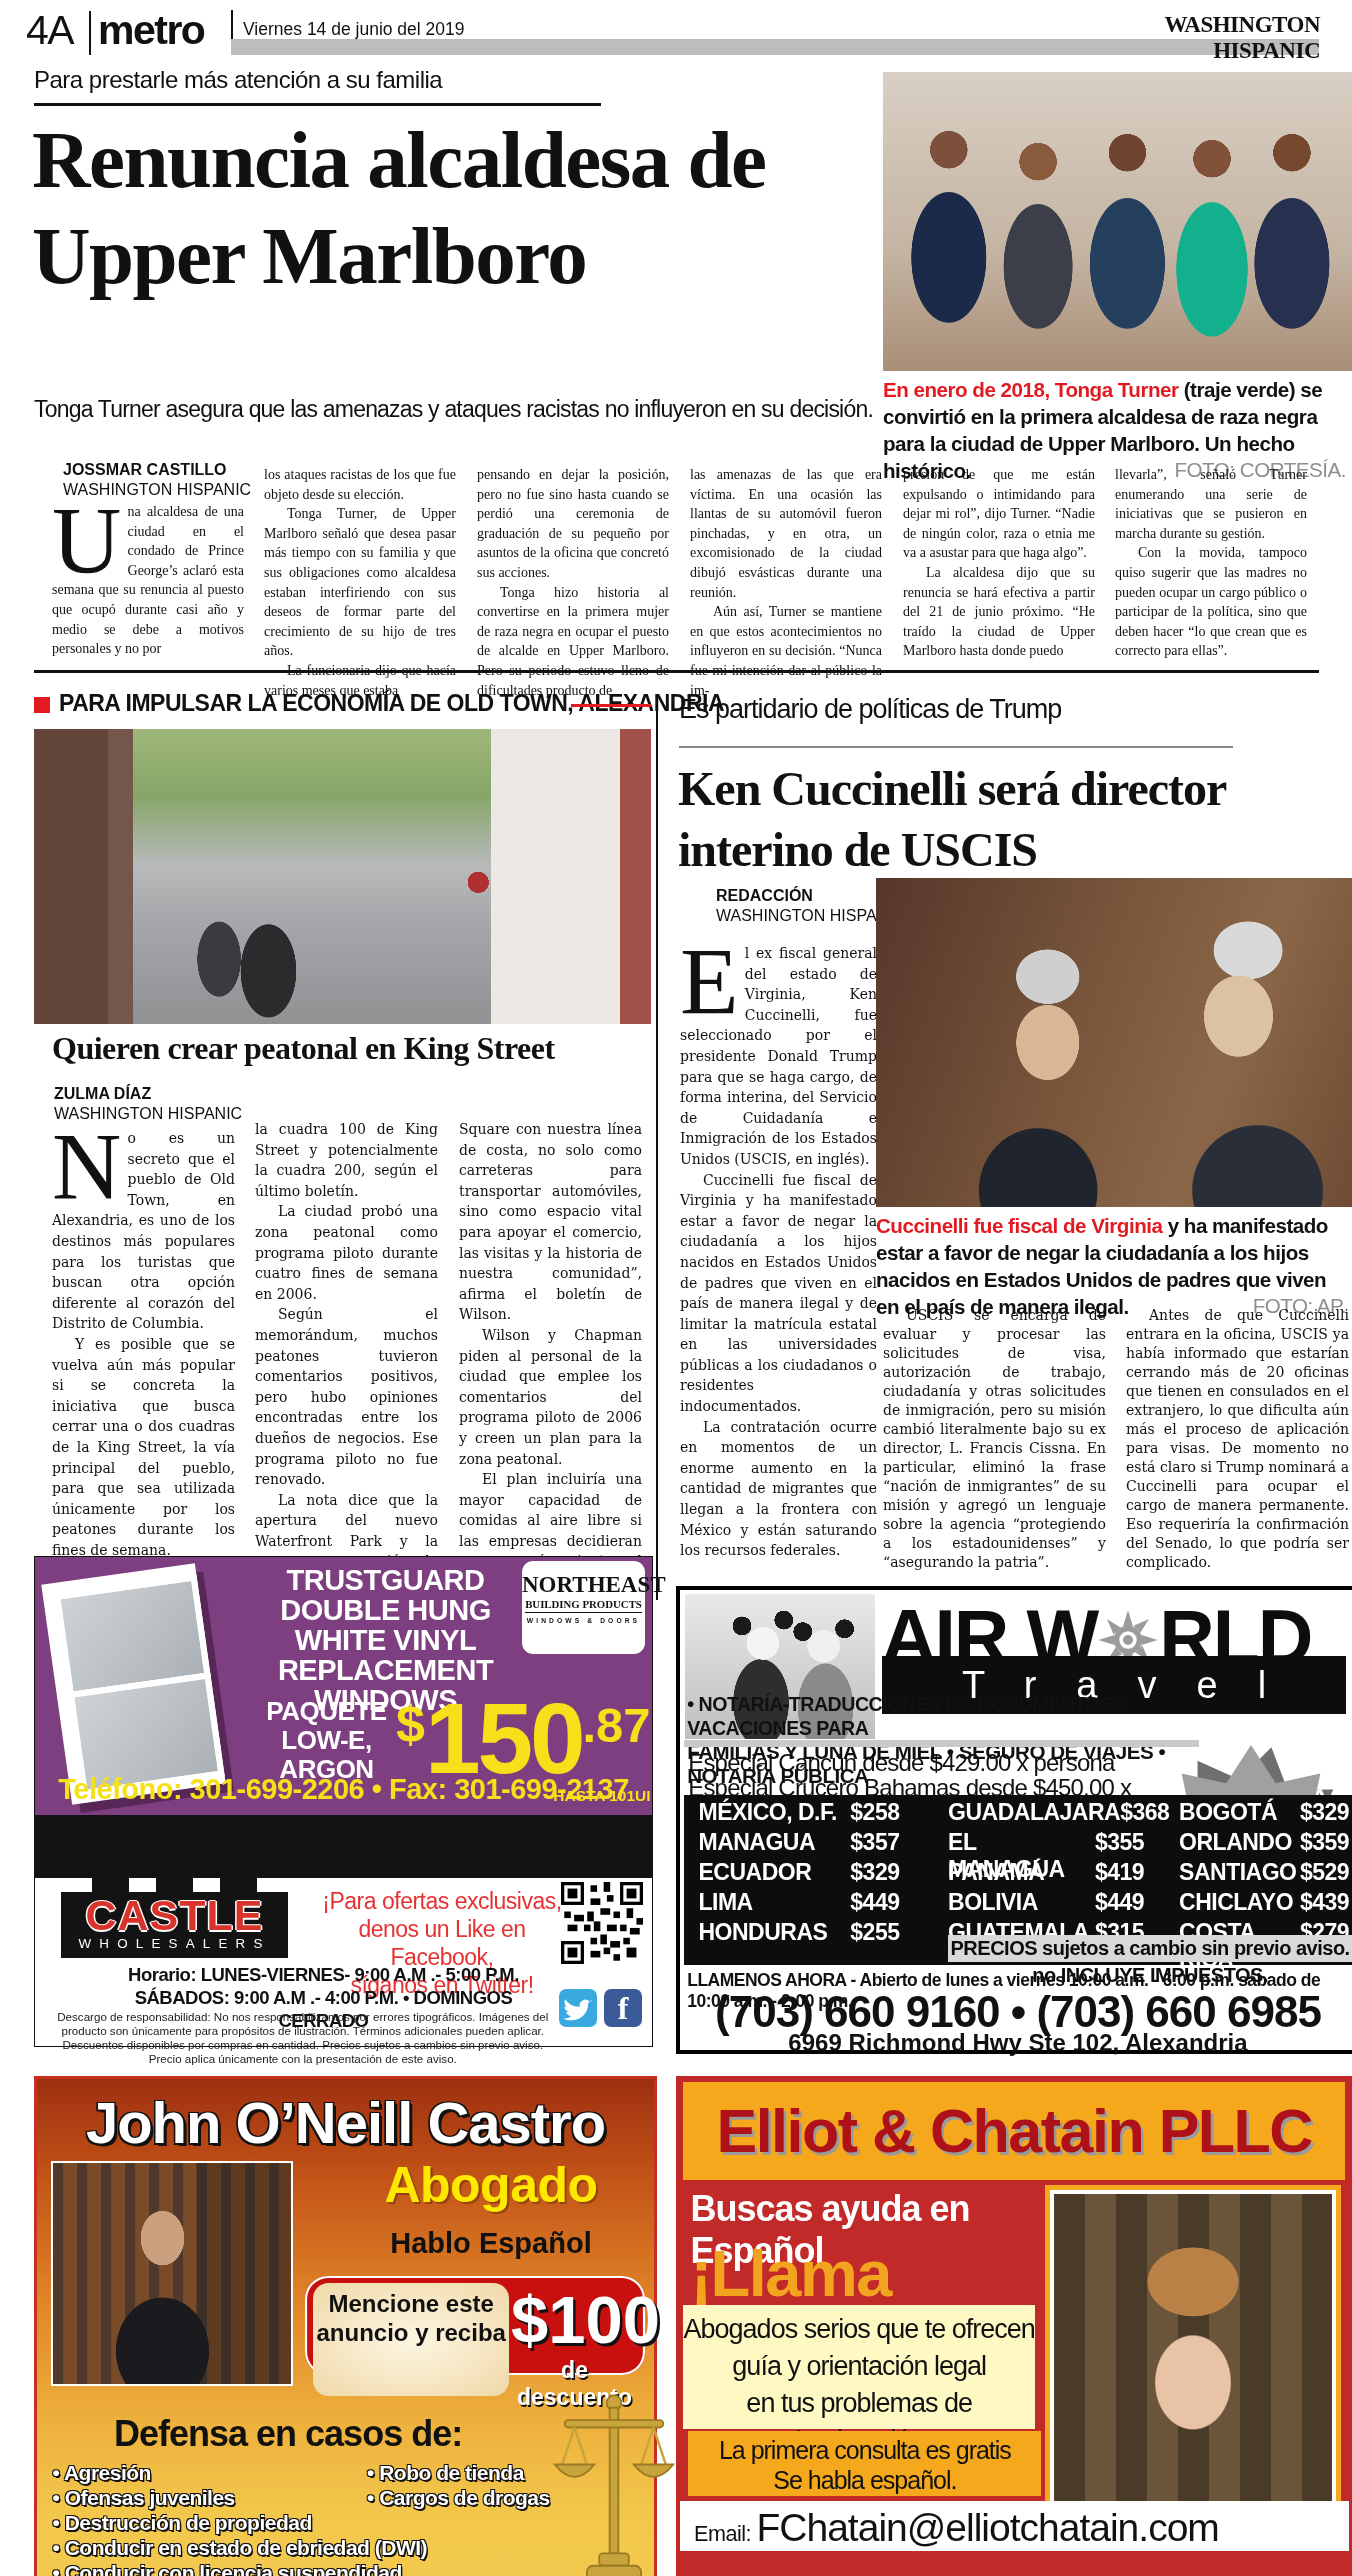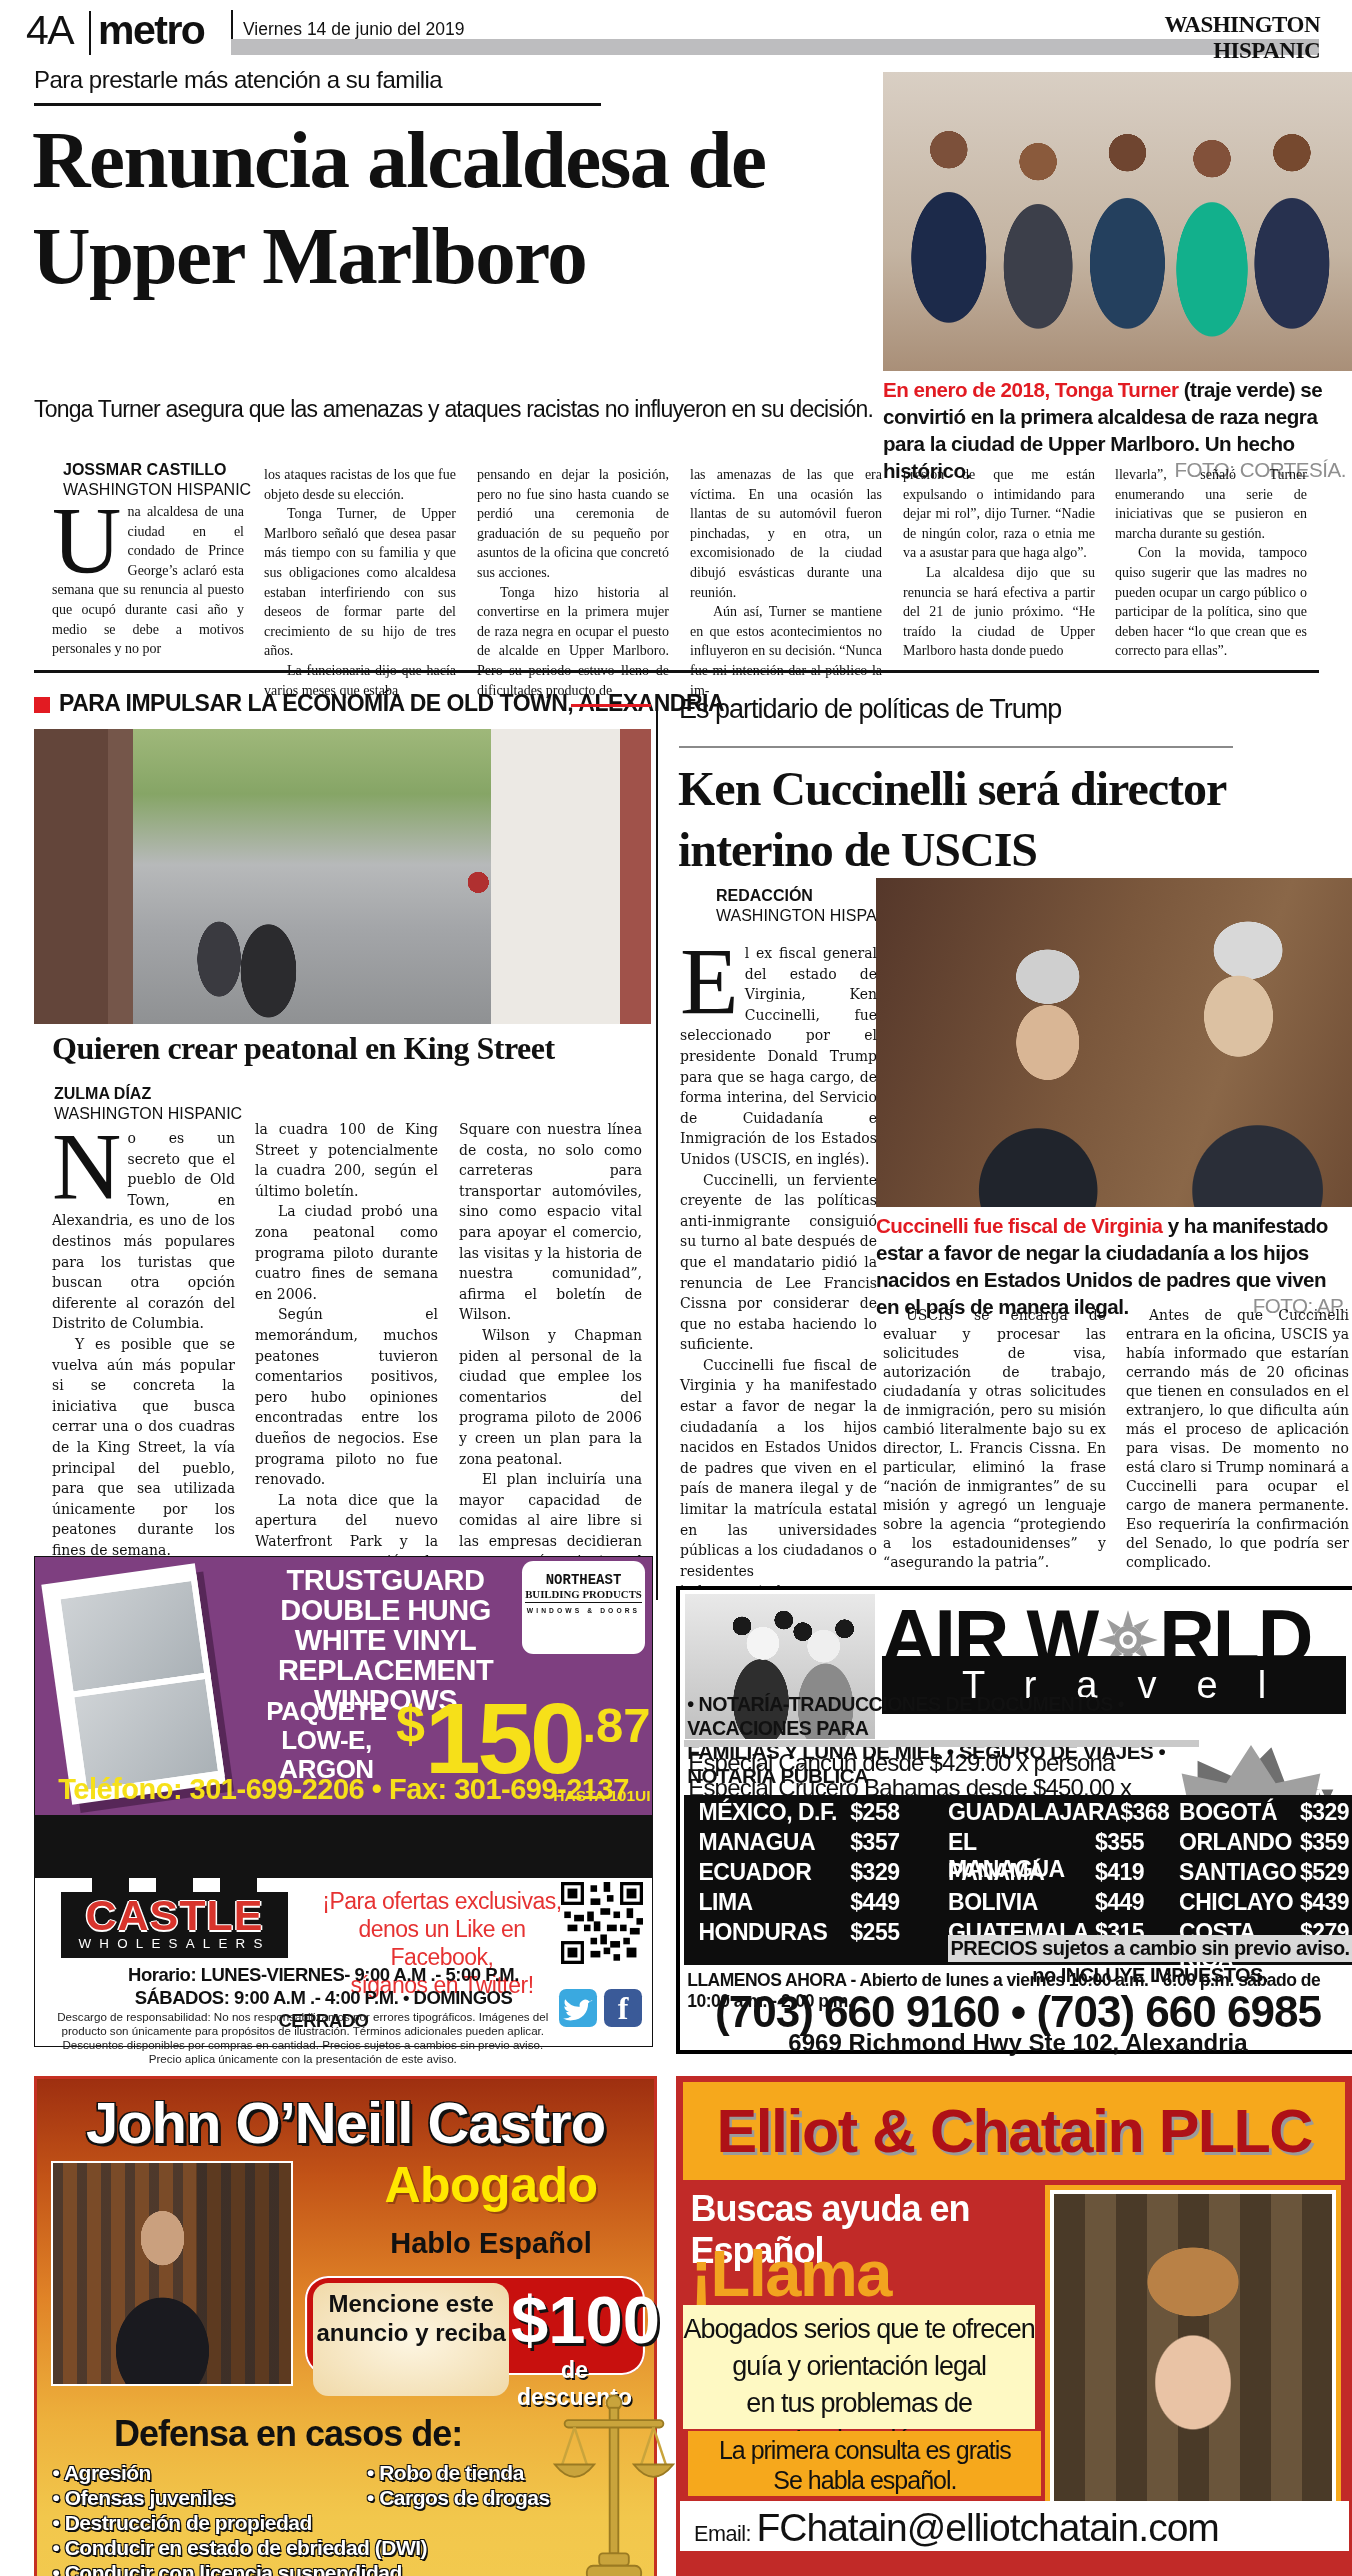--- a/index.html
+++ b/index.html
@@ -95,21 +95,21 @@
   .castle-purple{position:absolute;left:0;top:0;width:100%;height:258px;background:#7e3f80;}
   .castle-black{position:absolute;left:0;top:258px;width:100%;height:63px;background:#131313;}
   .win{position:absolute;left:20.6px;top:15.5px;width:155px;height:222px;transform:rotate(-8deg);
        background:#fff;box-shadow:7.2px 9.3px 0 rgba(40,10,40,.45);}
   .win .pane{position:absolute;left:11.3px;width:132px;height:93px;border:6.2px solid #fff;
        background:linear-gradient(135deg,#cfd3d6,#aab1b6);} 
   .trust{position:absolute;left:196px;top:8.2px;width:309px;text-align:center;color:#fff;
          font-weight:700;font-size:29px;line-height:30px;letter-spacing:-0.5px;}
   .nelogo{position:absolute;left:487px;top:4.1px;width:123px;height:93px;background:#fff;
           border-radius:11.3px;text-align:center;color:#111;}
-  .nelogo .l1{font-family:Liberation Mono, monospace;font-weight:700;font-size:14px;margin-top:11.3px;}
+  .nelogo .l1{font-family:Liberation Serif, serif;font-weight:700;font-size:23px;margin-top:11.3px;}
   .nelogo .l2{font-family:"Liberation Serif",serif;font-weight:700;font-size:10.8px;border-bottom:1.5px solid #111;
               display:inline-block;padding-bottom:2.1px;}
   .nelogo .l3{font-size:6.7px;letter-spacing:3.1px;font-weight:700;margin-top:3.1px;}
   .paq{position:absolute;left:222px;top:140px;width:139px;color:#fff;font-weight:700;
        font-size:26px;line-height:29px;text-align:center;letter-spacing:-0.5px;}
   .price{position:absolute;left:361px;top:124px;color:#f6e019;font-weight:700;}
   .price .d{font-size:52px;vertical-align:31px;}
   .price .m{font-size:100px;letter-spacing:-3.1px;}
   .price .c{font-size:49px;vertical-align:31px;}
   .price .note{display:block;text-align:right;font-size:15.5px;margin-top:-9.3px;}
@@ -329,21 +329,20 @@
     <div class="nm">REDACCIÓN</div>
     <div>WASHINGTON HISPANIC</div>
   </div>
   <div class="abs photo ph-cucc"></div>
   <div class="caption a3cap">
     <span class="lead">Cuccinelli fue fiscal de Virginia</span><b style="font-weight:600"> y ha manifestado estar a favor de negar la ciudadanía a los hijos nacidos en Estados Unidos de padres que viven en el país de manera ilegal.</b>
     <span class="credit">FOTO: AP.</span>
   </div>
   <div class="abs bodycol a3col1">
       <p class="noind"><span class="dc">E</span>l ex fiscal general del estado de Virginia, Ken Cuccinelli, fue seleccionado por el presidente Donald Trump para que se haga cargo, de forma interina, del Servicio de Cuidadanía e Inmigración de los Estados Unidos (USCIS, en inglés).</p>
-      <p>Cuccinelli, un ferviente creyente de las políticas anti-inmigrante consiguió su turno al bate después de que el mandatario pidió la renuncia de Lee Francis Cissna por considerar de que no estaba haciendo lo suficiente.</p>
       <p>Cuccinelli fue fiscal de Virginia y ha manifestado estar a favor de negar la ciudadanía a los hijos nacidos en Estados Unidos de padres que viven en el país de manera ilegal y de limitar la matrícula estatal en las universidades públicas a los ciudadanos o residentes indocumentados.</p>
       <p>La contratación ocurre en momentos de un enorme aumento en la cantidad de migrantes que llegan a la frontera con México y están saturando los recursos federales.</p>
     </div>
   <div class="abs bodycol a3nar" style="left:883px;top:1306px">
       <p>USCIS se encarga de evaluar y procesar las solicitudes de visa, autorización de trabajo, ciudadanía y otras solicitudes de inmigración, pero su misión cambió literalmente bajo su ex director, L. Francis Cissna. En particular, eliminó la frase “nación de inmigrantes” de su misión y agregó un lenguaje sobre la agencia “protegiendo a los estadounidenses” y “asegurando la patria”.</p>
     </div>
   <div class="abs bodycol a3nar" style="left:1126px;top:1306px">
       <p>Antes de que Cuccinelli entrara en la oficina, USCIS ya había informado que estarían cerrando más de 20 oficinas que tienen en consulados en el extranjero, lo que dificulta aún más el proceso de aplicación para visas.  De momento no está claro si Trump nominará a Cuccinelli para ocupar el cargo de manera permanente. Eso requeriría la confirmación del Senado, lo que podría ser complicado.</p>
     </div>
 

